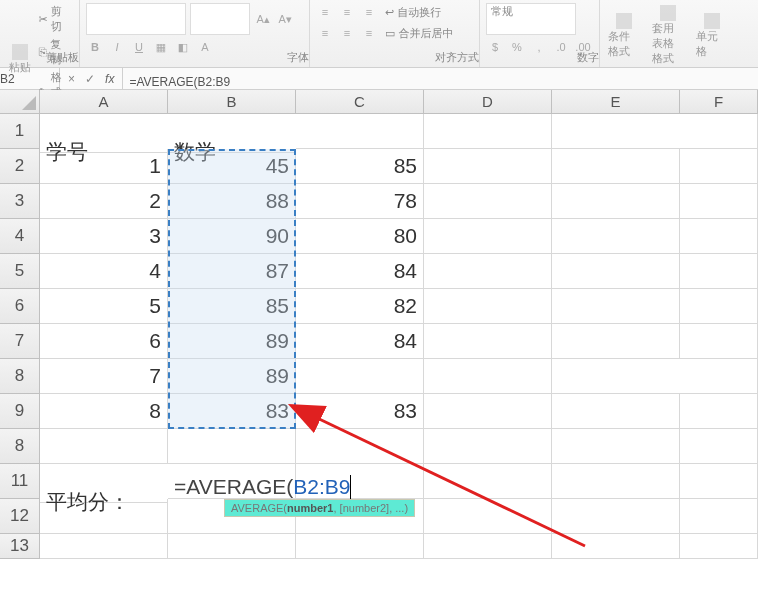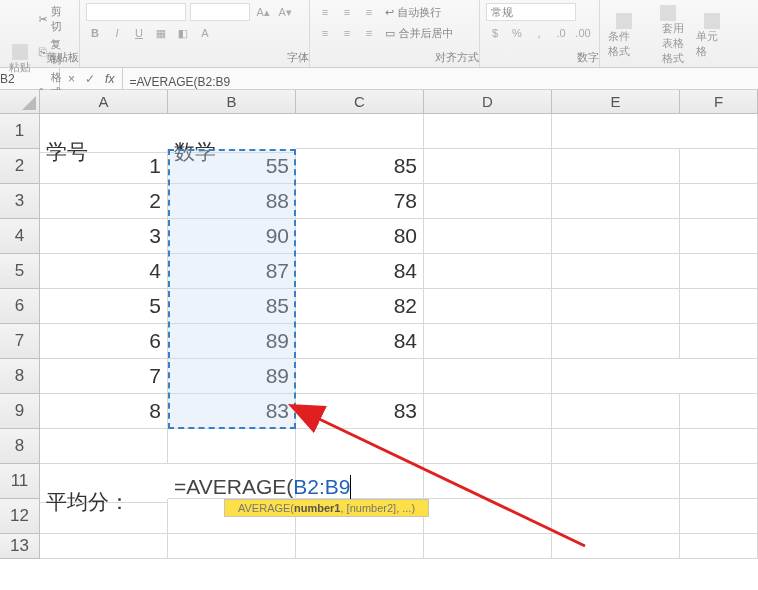--- a/index.html
+++ b/index.html
@@ -57,23 +57,23 @@
     .ribbon-icon {
       width: 16px;
       height: 16px;
       background: #ccc;
       opacity: 0.6;
     }
     .font-row { display: flex; gap: 4px; align-items: center; margin-bottom: 3px;}
     .fake-select {
       border: 1px solid #ddd;
       background: #fff;
-      height: 18px;
+      height: 32px;
       display: inline-flex;
-      align-items: flex-end;
+      align-items: flex-start;
       padding: 0 4px;
       color: #888;
       min-width: 60px;
     }
     .btn-square {
       width: 18px;
       height: 18px;
       display: inline-flex;
       align-items: center;
       justify-content: center;
@@ -226,24 +226,24 @@
       width: 1px;
       height: 24px;
       background: #000;
       vertical-align: middle;
     }
 
     .tooltip {
       position: absolute;
       left: 184px;
       top: 385px;
-      background: #fde047;
+      background: #5eead4;
       border: 1px solid #c8c8b0;
       font-size: 11px;
-      padding: 2px 13px;
+      padding: 2px 6px;
       color: #777;
       z-index: 6;
     }
     .tooltip .bold { font-weight: bold; color: #555;}
 
     
     .arrow-svg {
       position: absolute;
       left: 0; top: 0;
       pointer-events: none;
@@ -320,21 +320,21 @@
   </div>
 
   <div class="ribbon-group" style="flex:1;border:none">
     <div style="display:flex;gap:8px">
       <div class="ribbon-big">
         <div class="ribbon-icon"></div>
         <span>条件格式</span>
       </div>
       <div class="ribbon-big">
         <div class="ribbon-icon"></div>
-        <span style="white-space:pre-line;text-align:right">套用
+        <span style="white-space:pre-line;text-align:left">套用
 表格格式</span>
       </div>
       <div class="ribbon-big">
         <div class="ribbon-icon"></div>
         <span>单元格</span>
       </div>
     </div>
   </div>
 </div>
 
@@ -385,21 +385,21 @@
     <div class="cell-row">
       <div class="cell txt">学号</div>
       <div class="cell txt">数学</div>
       <div class="cell"></div>
       <div class="cell"></div>
       <div class="cell" style="flex:1"></div>
     </div>
 
     <div class="cell-row">
         <div class="cell num">1</div>
-        <div class="cell num">55</div>
+        <div class="cell num">45</div>
         <div class="cell num">85</div>
         <div class="cell"></div>
         <div class="cell"></div>
         <div class="cell" style="flex:1"></div>
       </div>
     <div class="cell-row">
         <div class="cell num">2</div>
         <div class="cell num">88</div>
         <div class="cell num">78</div>
         <div class="cell"></div>

